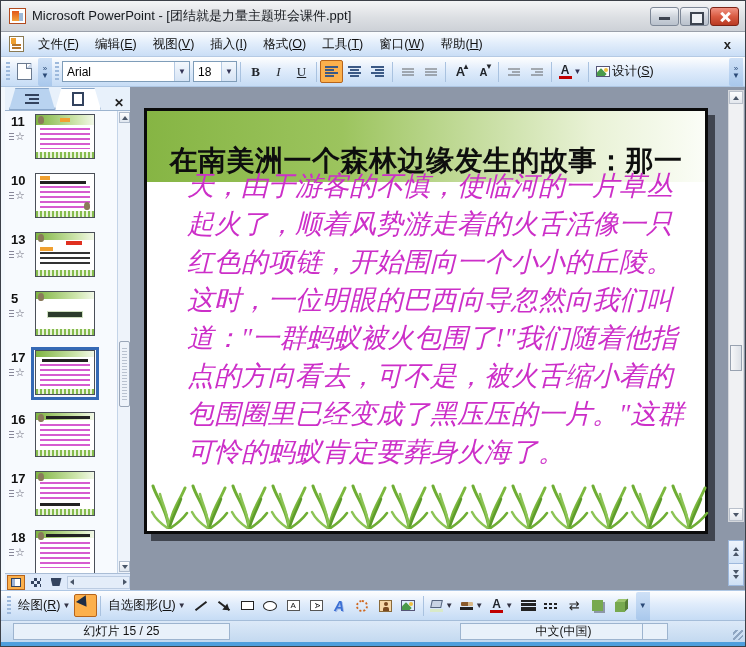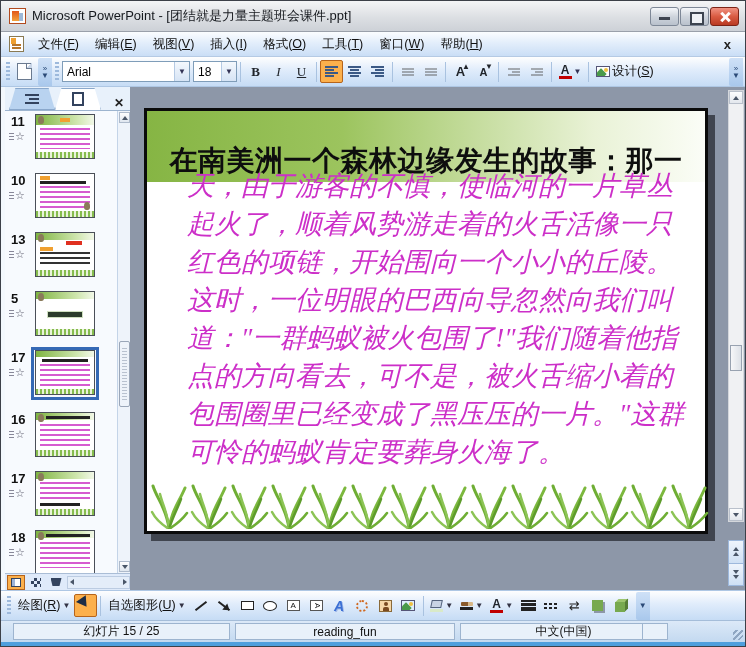--- a/index.html
+++ b/index.html
@@ -644,19 +644,18 @@
     <div class="tbtn">
         <span class="cube-glyph"></span>
       </div>
     <div class="chev-end" style="margin-left:4px;margin-right:auto">
         <span>▼</span>
       </div>
   </div>
 
   <div class="statusbar">
     <div class="sb-box" style="left:12px;width:217px">幻灯片 15 / 25</div>
-    <div class="sb-box" style="left:234px;width:220px">reading_fun</div>
     <div class="sb-box" style="left:459px;width:207px">中文(中国)</div>
     <div class="sb-box" style="left:641px;width:26px"></div>
     <div class="sb-grip"></div>
   </div>
   <div class="bottomstrip"></div>
 </div>
 
 </body></html>

